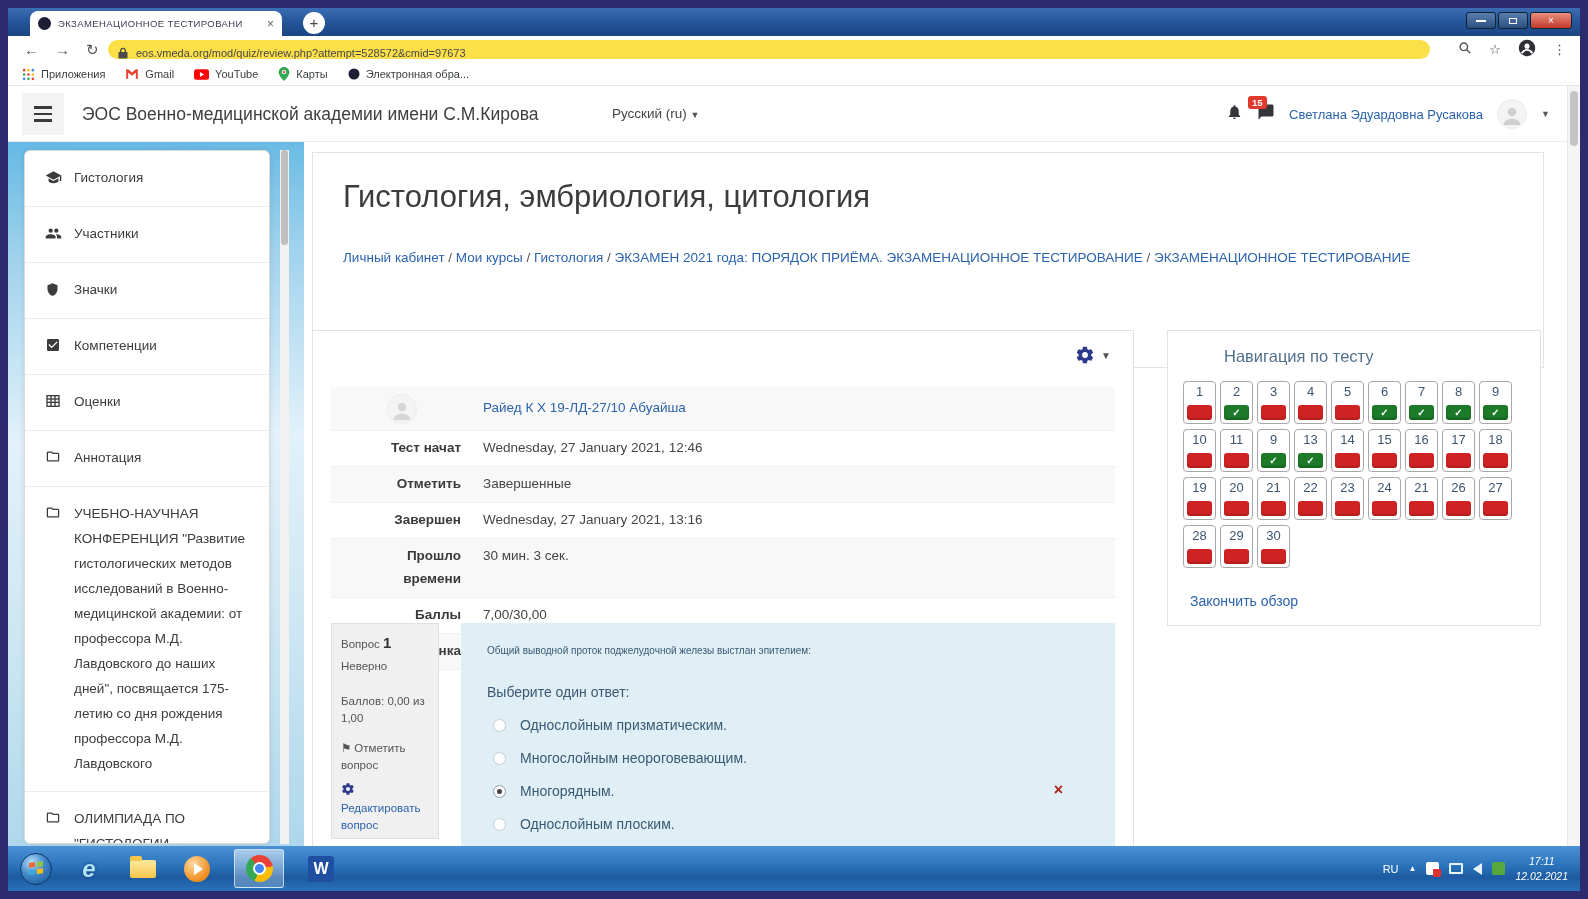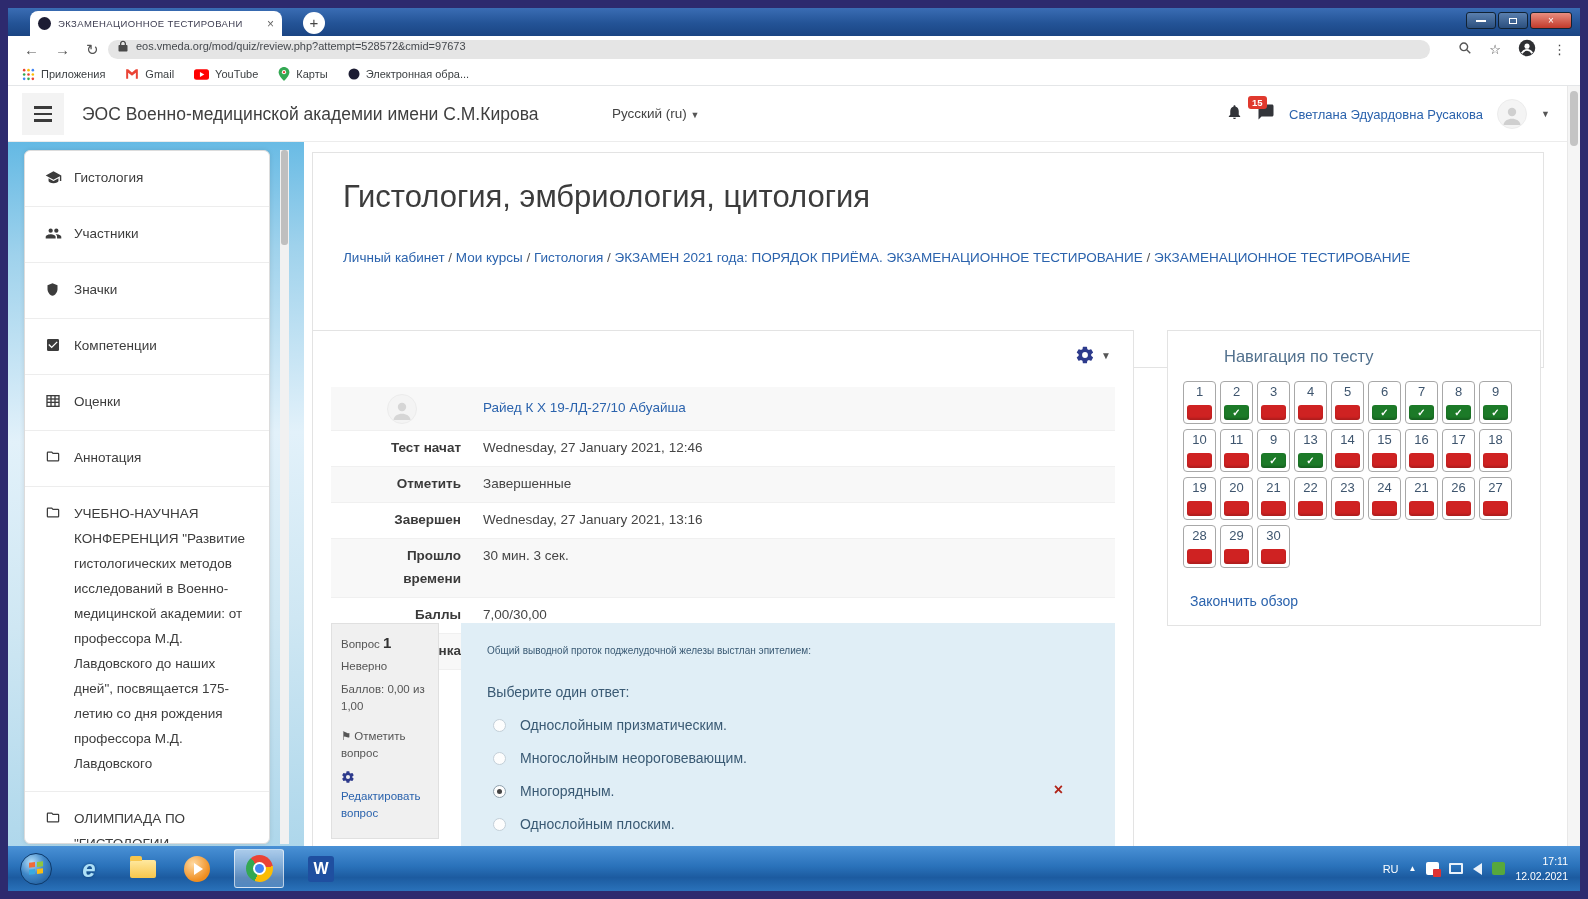--- a/index.html
+++ b/index.html
@@ -21,22 +21,22 @@
   .wc { width:30px; height:17px; border-radius:3px; border:1px solid #123; display:flex; align-items:center;
     justify-content:center; background:linear-gradient(180deg,#5a7fae,#2b4f7e); color:#fff; font-size:10px; }
   .wc .dash { width:10px; height:2px; background:#fff; }
   .wc .sq { width:8px; height:6px; border:1.5px solid #fff; }
   .wc.close { background:linear-gradient(180deg,#e98e7f,#c23a2b); width:42px; }
 
   
   .toolbar { position:absolute; left:8px; top:36px; width:1572px; height:27px; background:#fff; }
   .navbtns { position:absolute; left:16px; top:0; height:27px; display:flex; align-items:center; gap:16px;
     color:#555; font-size:15px; }
-  .urlbar { position:absolute; left:100px; top:4px; width:1322px; height:19px; background:#e5e5e5;
-    border-radius:10px; display:flex; align-items:flex-start; padding:0 10px; gap:8px; }
+  .urlbar { position:absolute; left:100px; top:4px; width:1322px; height:19px; background:#fde047;
+    border-radius:10px; display:flex; align-items:flex-end; padding:0 10px; gap:8px; }
   .lock-icon svg { display:block; }
   .url-text { font-size:11px; color:#45494e; }
   .tb-right { position:absolute; right:14px; top:0; height:27px; display:flex; align-items:center; gap:17px; color:#444; }
   .tb-right .glyph { font-size:13px; }
 
   
   .bookmarks { position:absolute; left:8px; top:63px; width:1572px; height:23px; background:#fff;
     border-bottom:1px solid #e4e6e8; display:flex; align-items:center; padding:0 14px; gap:20px; }
   .bm { display:flex; align-items:center; gap:6px; }
   .bm-label { font-size:11px; color:#3c4043; }
@@ -99,21 +99,21 @@
   .rvalue { font-size:13.5px; color:#454545; padding:6px 0 6px 10px; line-height:1.7; }
   .trow.avatar-row { align-items:center; min-height:44px; }
   .avatar-cell { width:142px; display:flex; justify-content:center; }
   .student-link { font-size:13.5px; color:#2b63ad; cursor:pointer; }
 
   .question-row { position:absolute; left:18px; right:18px; top:292px; bottom:0; }
   .qinfo { position:absolute; left:0; top:0; width:108px; height:216px; background:#f0f0f0;
     border:1px solid #e0e0e0; padding:10px 9px; font-size:11.5px; color:#555; }
   .qinfo .qno { margin-bottom:9px; }
   .qinfo .qno b { font-size:15px; color:#333; }
-  .qinfo .qstate { margin-bottom:9px; }
+  .qinfo .qstate { margin-bottom:21px; }
   .qinfo .qpoints { margin-bottom:12px; line-height:1.5; }
   .qlink { color:#2b63ad; cursor:pointer; line-height:1.5; display:block; margin-bottom:8px; }
   .qflag { color:#555; }
   .flag-glyph { color:#555; margin-right:3px; }
   .gear-small { color:#2d3a8c; display:block; margin-bottom:2px; }
   .qcontent { position:absolute; left:130px; right:0; top:0; bottom:-4px; background:#e0eef6; padding:22px 26px; }
   .qtext { font-size:10px; color:#3a5a74; margin-bottom:28px; }
   .qprompt { font-size:14px; color:#3a5a74; margin-bottom:6px; }
   .opt { position:relative; display:flex; align-items:center; gap:14px; margin-top:17px; padding-left:6px; }
   .radio { width:13px; height:13px; border-radius:50%; background:#fdfdfd; border:1px solid #c3cfd8; position:relative; flex:0 0 13px; }
@@ -162,21 +162,21 @@
   .word-tile { width:26px; height:26px; background:#1f4fa0; border-radius:3px; color:#fff; font-weight:bold;
     font-size:16px; display:flex; align-items:center; justify-content:center; }
   .tray { position:absolute; right:8px; top:0; height:45px; display:flex; align-items:center; gap:10px; color:#fff; }
   .tray-lang { font-size:11px; }
   .tray-caret { font-size:8px; }
   .tray-flag { width:13px; height:13px; background:#fff; border-radius:2px; position:relative; }
   .tray-flag::after { content:""; position:absolute; right:-2px; bottom:-2px; width:8px; height:8px; background:#d33; border-radius:1px; }
   .tray-net { width:14px; height:11px; border:2px solid #eaf2fa; border-radius:1px; }
   .tray-vol { width:0; height:0; border-right:9px solid #eaf2fa; border-top:6px solid transparent; border-bottom:6px solid transparent; }
   .tray-green { width:13px; height:13px; background:#57a83c; border-radius:2px; }
-  .clock { text-align:right; font-size:10.5px; line-height:1.35; padding-right:4px; }
+  .clock { text-align:center; font-size:10.5px; line-height:1.35; padding-right:4px;font-style:italic; }
 </style>
 </head>
 <body>
 
 <div class="frame">
 
   <div class="titlebar">
     <div class="tab">
       <span class="favicon"></span>
       <span class="tab-title">ЭКЗАМЕНАЦИОННОЕ ТЕСТИРОВАНИЕ</span>

